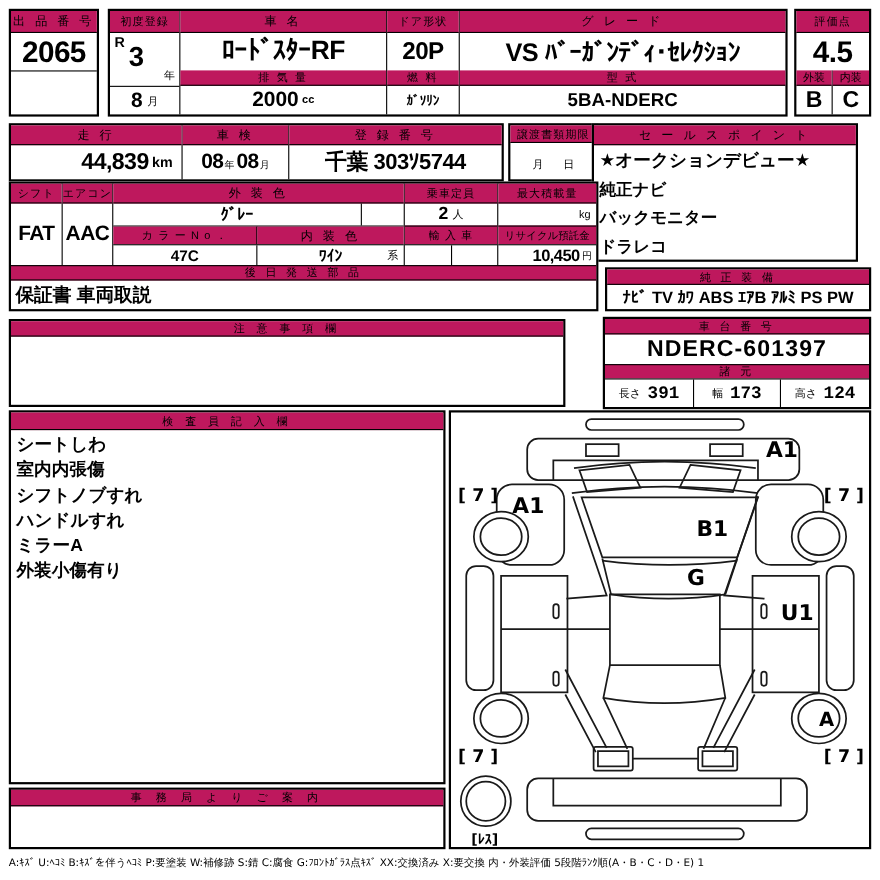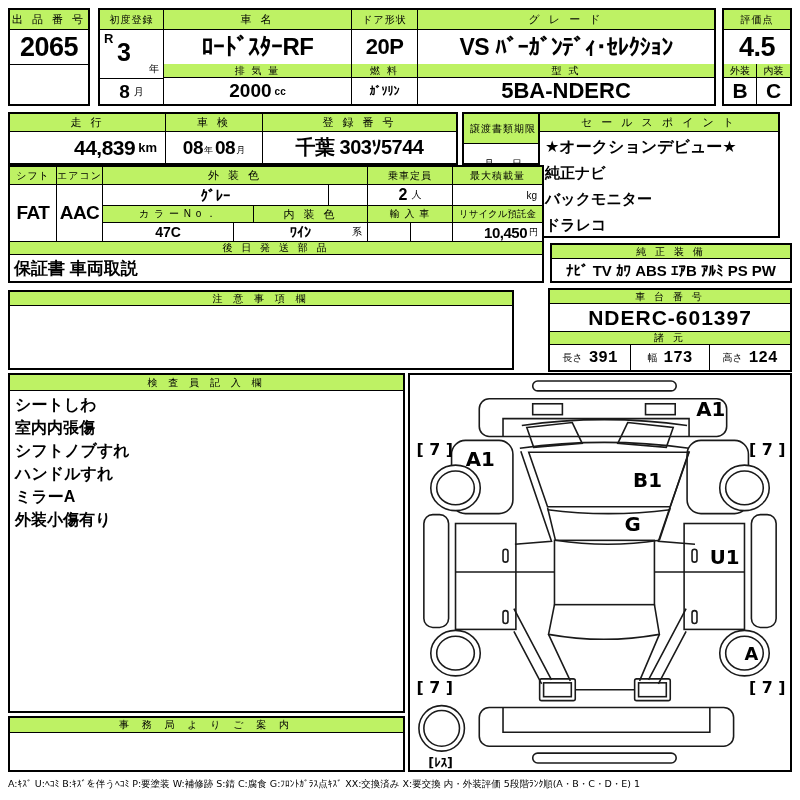--- a/index.html
+++ b/index.html
@@ -1,19 +1,19 @@
 <!DOCTYPE html>
 <html><head>
 <meta charset="utf-8">
 <style>
   html,body{margin:0;padding:0;background:#fff;}
   #sheet{position:relative;width:800px;height:800px;background:#fff;
          font-family:"Liberation Sans","DejaVu Sans",sans-serif;color:#000;overflow:hidden;}
   .box{position:absolute;border:2px solid #000;background:#fff;box-sizing:border-box;}
-  .hd{background:#bef264;display:flex;align-items:center;justify-content:center;
+  .hd{background:#be185d;display:flex;align-items:center;justify-content:center;
       font-size:11px;letter-spacing:3px;border-bottom:1px solid #000;box-sizing:border-box;white-space:nowrap;overflow:hidden;}
   .hd.sm{font-size:10px;letter-spacing:1px;}
   .cell{display:flex;align-items:center;justify-content:center;box-sizing:border-box;white-space:nowrap;overflow:hidden;}
   .b{font-weight:bold;}
   .row{display:flex;box-sizing:border-box;}
   .col{display:flex;flex-direction:column;box-sizing:border-box;}
   .br{border-right:1px solid #000;}
   .bt{border-top:1px solid #000;}
   .unit{font-size:10px;font-weight:bold;margin-left:3px;}
   .big{font-weight:bold;letter-spacing:-0.5px;}
@@ -70,21 +70,21 @@
       <div class="hd sm" style="height:20px;">ドア形状</div>
       <div class="cell big" style="height:34px;font-size:22px;">20P</div>
       <div class="hd sm" style="height:14px;letter-spacing:2px;">燃 料</div>
       <div class="cell b" style="height:26px;font-size:12px;">ｶﾞｿﾘﾝ</div>
     </div>
 
     <div class="col" style="flex:1;">
       <div class="hd" style="height:20px;">グ レ ー ド</div>
       <div class="cell big" style="height:34px;font-size:23px;">VS ﾊﾞｰｶﾞﾝﾃﾞｨ･ｾﾚｸｼｮﾝ</div>
       <div class="hd sm" style="height:14px;letter-spacing:2px;">型 式</div>
-      <div class="cell b" style="height:26px;font-size:22px;">5BA-NDERC</div>
+      <div class="cell b" style="height:26px;font-size:17px;">5BA-NDERC</div>
     </div>
   </div>
 
   <div class="box" style="left:722px;top:8px;width:70px;height:98px;">
     <div class="hd sm" style="height:20px;">評価点</div>
     <div class="cell big" style="height:34px;font-size:27px;">4.5</div>
     <div class="row" style="height:40px;">
       <div class="col br" style="width:33px;">
         <div class="hd sm" style="height:14px;letter-spacing:0;">外装</div>
         <div class="cell b" style="height:26px;font-size:21px;">B</div>
@@ -113,21 +113,21 @@
         <span style="font-size:9px;margin:6px 0 0 1px;">月</span>
       </div>
     </div>
     <div class="col" style="flex:1;">
       <div class="hd" style="height:18px;">登 録 番 号</div>
       <div class="cell big" style="height:31px;font-size:20px;">千葉 303ｿ5744</div>
     </div>
   </div>
 
   <div class="box" style="left:462px;top:112px;width:82px;height:53px;">
-    <div class="hd sm" style="height:30px;">譲渡書類期限</div>
+    <div class="hd sm" style="height:16px;">譲渡書類期限</div>
     <div class="cell" style="height:31px;align-items:flex-end;padding-bottom:4px;">
       <span style="font-size:10px;margin-right:18px;">月</span>
       <span style="font-size:10px;">日</span>
     </div>
   </div>
 
   <div class="box" style="left:538px;top:112px;width:242px;height:126px;">
     <div class="hd" style="height:18px;">セ ー ル ス ポ イ ン ト</div>
     <div style="padding-top:2px;">
       <div class="salesline" style="font-size:16px;">★オークションデビュー★</div>
@@ -147,21 +147,21 @@
         <div class="hd sm" style="height:18px;">エアコン</div>
         <div class="cell big" style="height:56px;font-size:19px;">AAC</div>
       </div>
       <div class="col br" style="width:265px;">
         <div class="hd" style="height:18px;">外 装 色</div>
         <div class="row" style="height:20px;">
           <div class="cell b br" style="width:226px;font-size:15px;">ｸﾞﾚｰ</div>
           <div style="flex:1;"></div>
         </div>
         <div class="row bt" style="height:17px;">
-          <div class="hd sm br" style="width:151px;height:100%;border-bottom:none;">カ ラ ー N o ．</div>
+          <div class="hd sm br" style="width:131px;height:100%;border-bottom:none;">カ ラ ー N o ．</div>
           <div class="hd" style="flex:1;height:100%;border-bottom:none;">内 装 色</div>
         </div>
         <div class="row bt" style="height:19px;">
           <div class="cell b br" style="width:131px;font-size:14px;">47C</div>
           <div class="cell" style="flex:1;position:relative;">
             <span class="b" style="font-size:14px;">ﾜｲﾝ</span>
             <span style="position:absolute;right:5px;font-size:10px;">系</span>
           </div>
         </div>
       </div>

